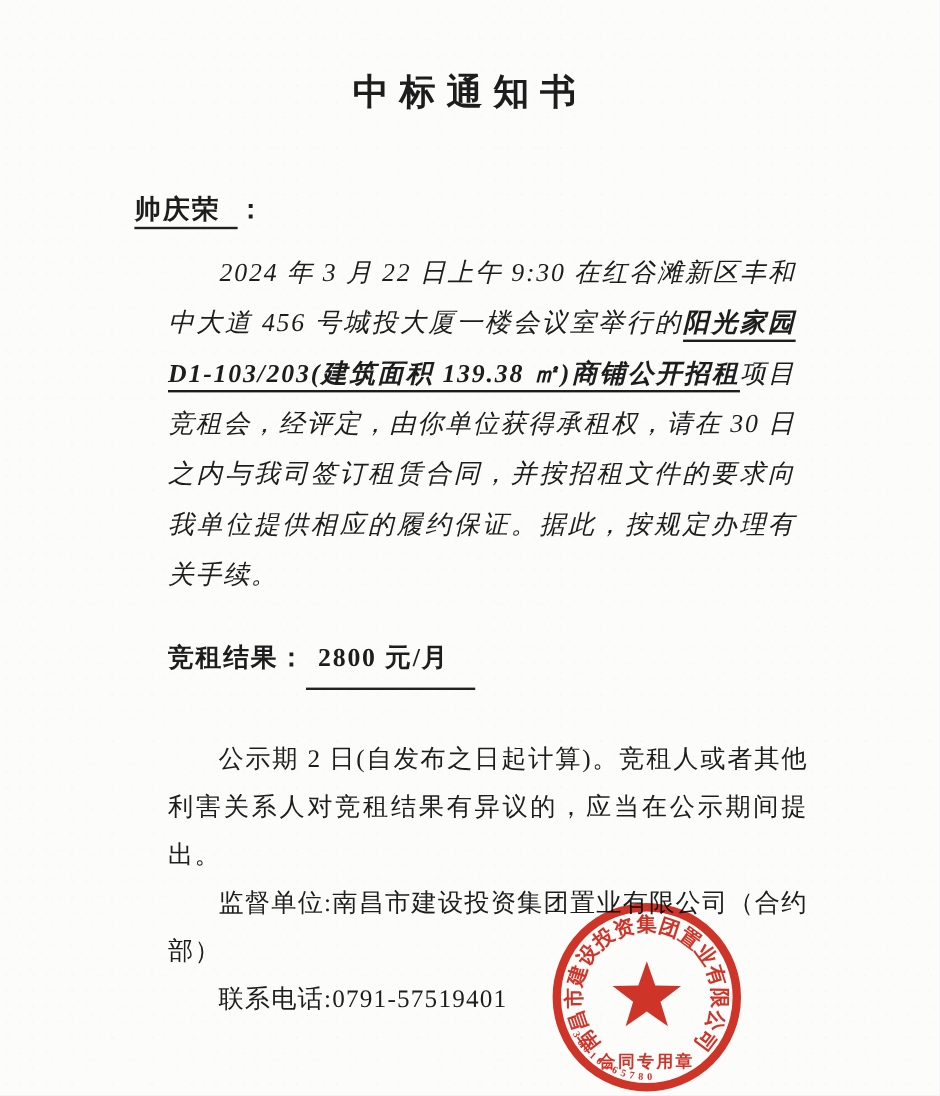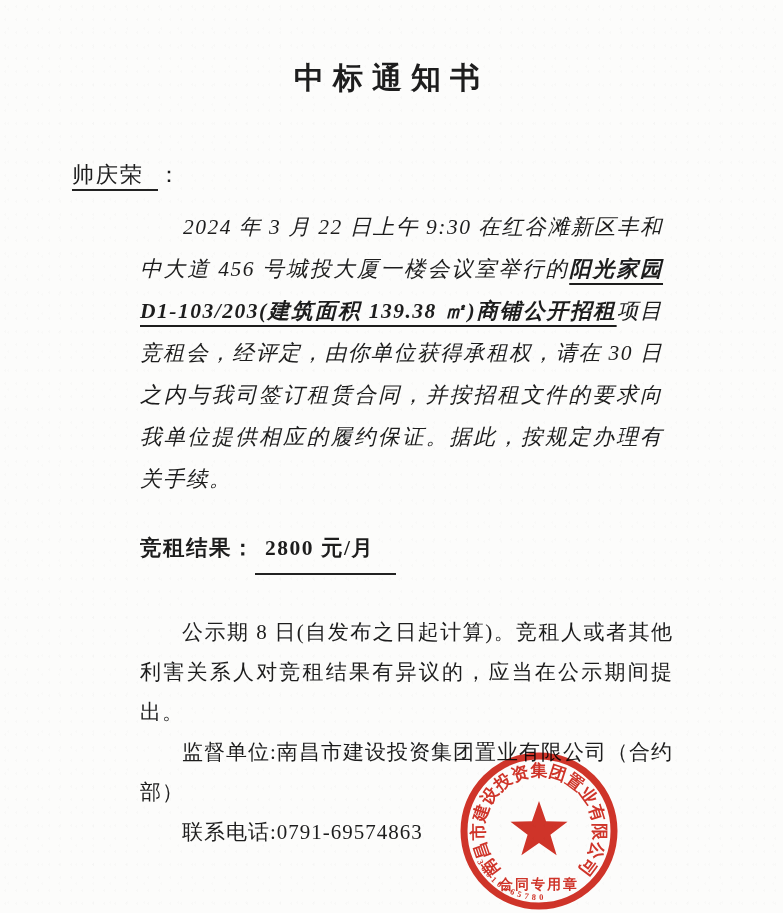--- a/index.html
+++ b/index.html
@@ -22,23 +22,23 @@
   }
   .title{
     padding-top:58px;
     text-align:center;
     font-size:30px;
     font-weight:700;
     letter-spacing:9px;
     line-height:40px;
   }
   .addressee{
-    margin:62px 120px 0 72px;
+    margin:62px 120px 0 112px;
     font-size:22px;
-    font-weight:400;
+    font-weight:700;
     letter-spacing:2px;
     line-height:30px;
   }
   .addressee .name{
     border-bottom:2px solid #222;
     padding:0 14px 2px 0;
   }
   .para1{
     margin:16px 120px 0 140px;
     font-size:21.5px;
@@ -106,23 +106,23 @@
 
   <div class="para1">
     <span>2024 年 3 月 22 日上午 9:30 在红谷滩新区丰和中大道 456 号城投大厦一楼会议室举行的</span><span class="em">阳光家园 D1-103/203(建筑面积 139.38 ㎡)商铺公开招租</span><span>项目竞租会，经评定，由你单位获得承租权，请在 30 日之内与我司签订租赁合同，并按招租文件的要求向我单位提供相应的履约保证。据此，按规定办理有关手续。</span>
   </div>
 
   <div class="result-line">
     <span>竞租结果：</span><span class="value">2800 元/月</span>
   </div>
 
   <div class="notice">
-    <p>公示期 8 日(自发布之日起计算)。竞租人或者其他利害关系人对竞租结果有异议的，应当在公示期间提出。</p>
+    <p>公示期 2 日(自发布之日起计算)。竞租人或者其他利害关系人对竞租结果有异议的，应当在公示期间提出。</p>
     <p>监督单位:南昌市建设投资集团置业有限公司（合约部）</p>
-    <p>联系电话:0791-69574863</p>
+    <p>联系电话:0791-57519401</p>
   </div>
 
   <svg class="seal" viewBox="0 0 166 166" aria-hidden="true">
     <circle cx="83" cy="83" r="75" fill="none" stroke="#cf2418" stroke-width="7"></circle>
     <path fill="#cf2418" d="M83,53 L90.05,73.29 L111.53,73.73 L94.41,86.71 L100.63,107.27 L83,95 L65.37,107.27 L71.59,86.71 L54.47,73.73 L75.95,73.29 Z"></path>
     <g>
         <text x="83" y="28" text-anchor="middle" class="ring-char" transform="rotate(-127 83 83)">南</text>
         <text x="83" y="28" text-anchor="middle" class="ring-char" transform="rotate(-108.85714285714286 83 83)">昌</text>
         <text x="83" y="28" text-anchor="middle" class="ring-char" transform="rotate(-90.71428571428572 83 83)">市</text>
         <text x="83" y="28" text-anchor="middle" class="ring-char" transform="rotate(-72.57142857142857 83 83)">建</text>

